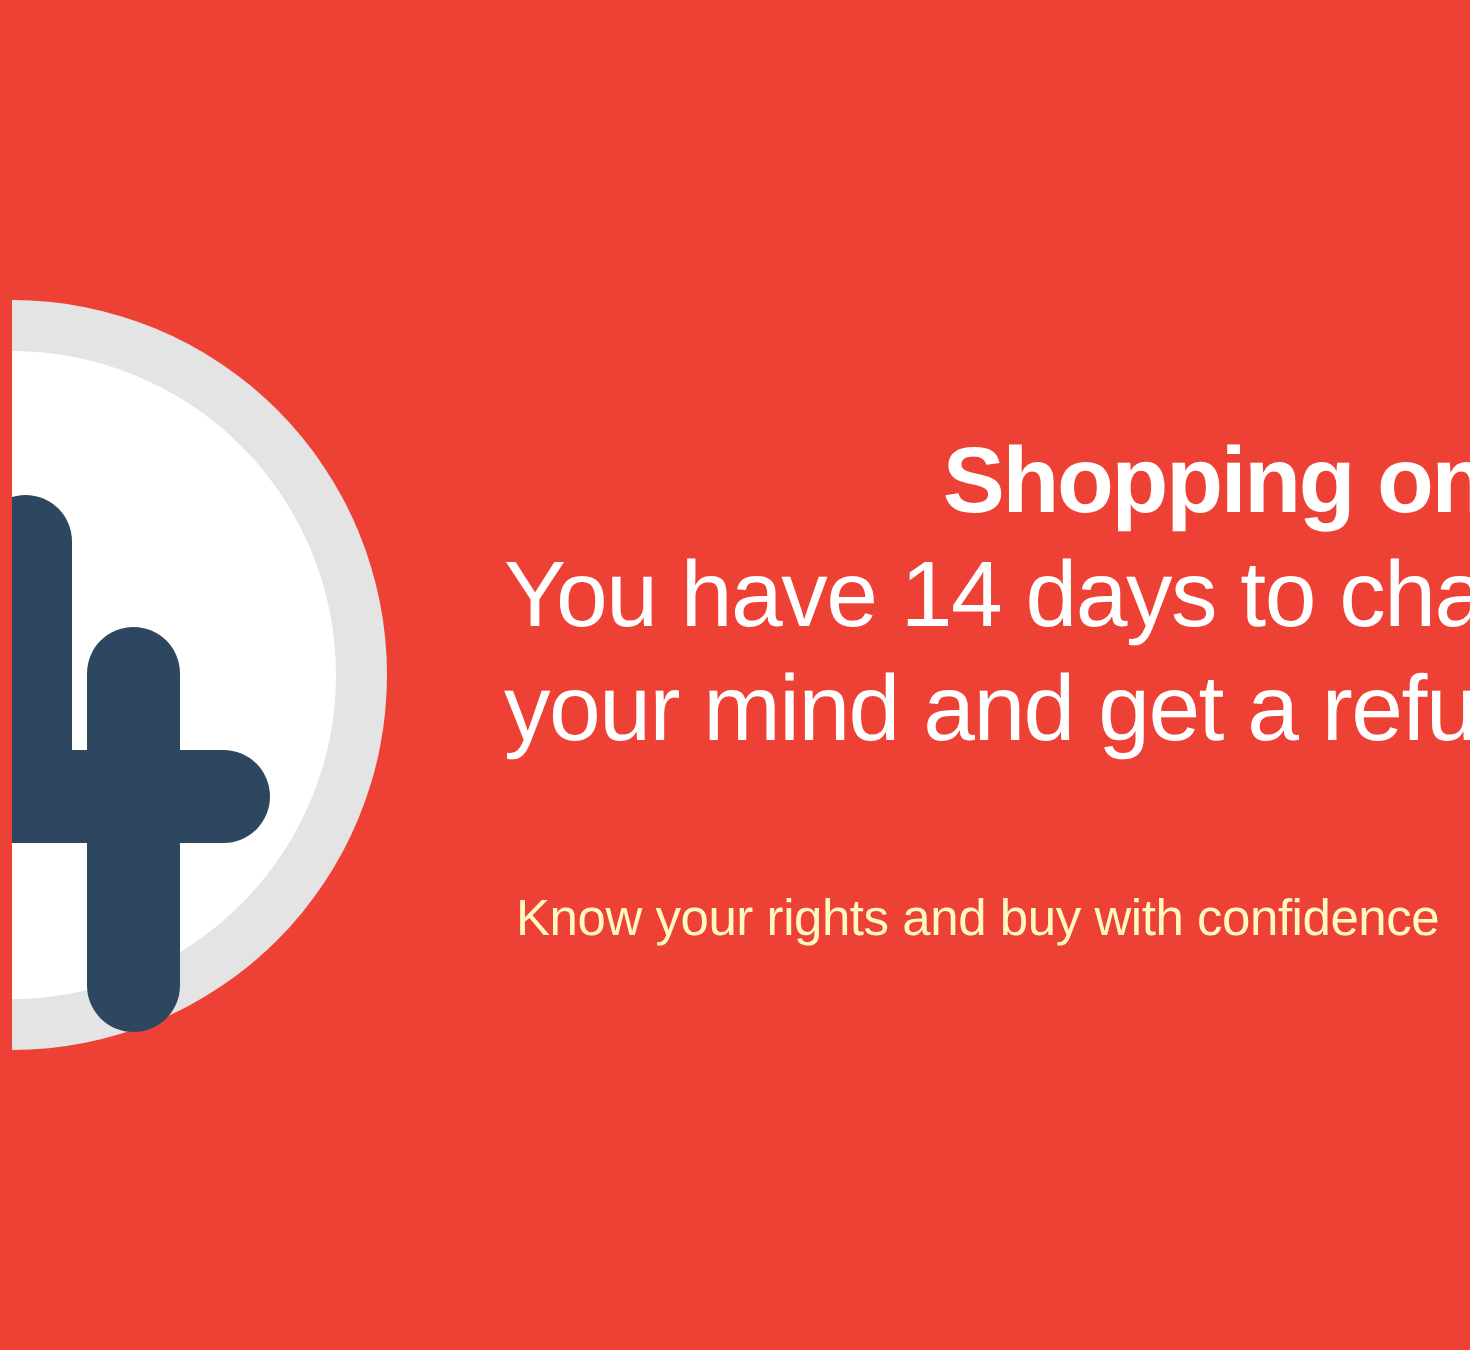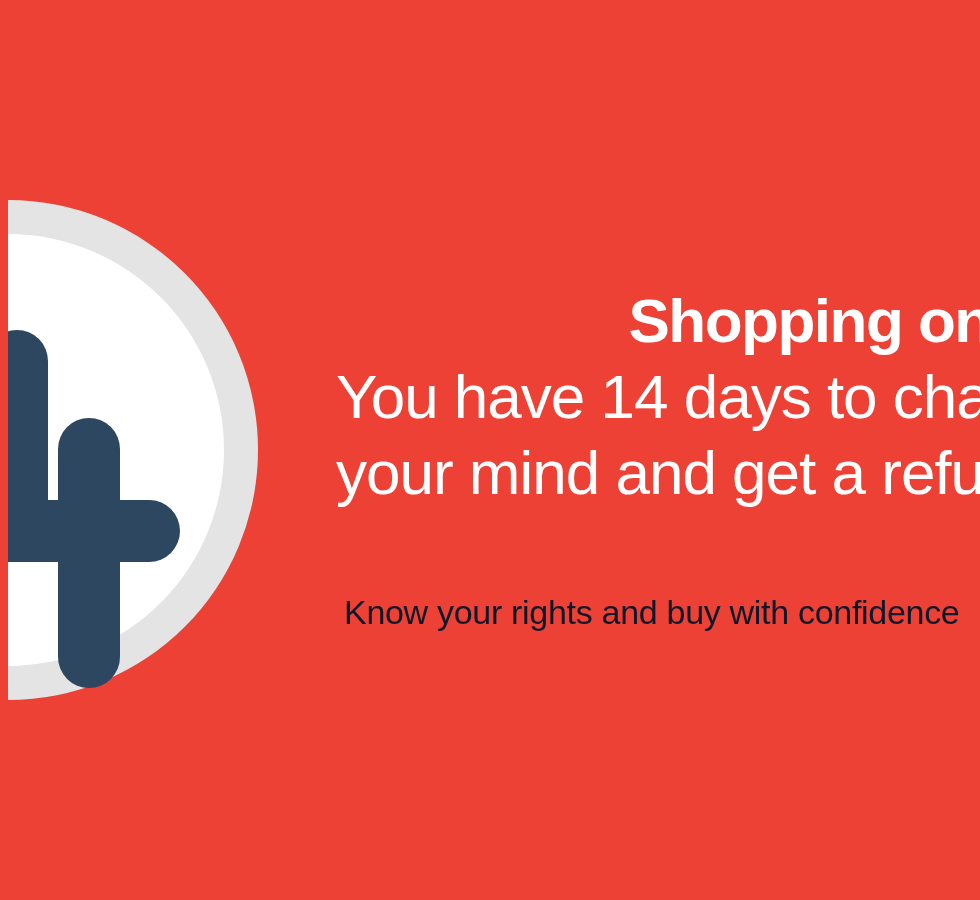--- a/index.html
+++ b/index.html
@@ -147,21 +147,21 @@
 
   .tagline {
     position: absolute;
     left: 344px;
     top: 590px;
     font-size: 34px;
     font-weight: 300;
     letter-spacing: -0.3px;
     line-height: 1.3;
     white-space: nowrap;
-    color: #0f172a;
+    color: #fef9c3;
   }
 </style>
 </head>
 <body>
 
 <div class="banner">
 
   <div class="clock-wrap">
     <div class="clock-ring"></div>
     <div class="clock-face"></div>

